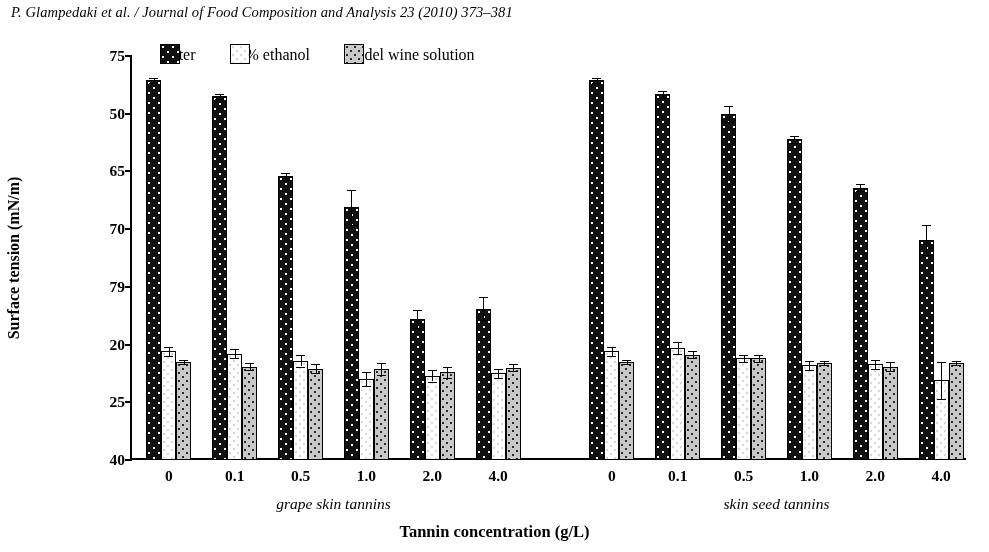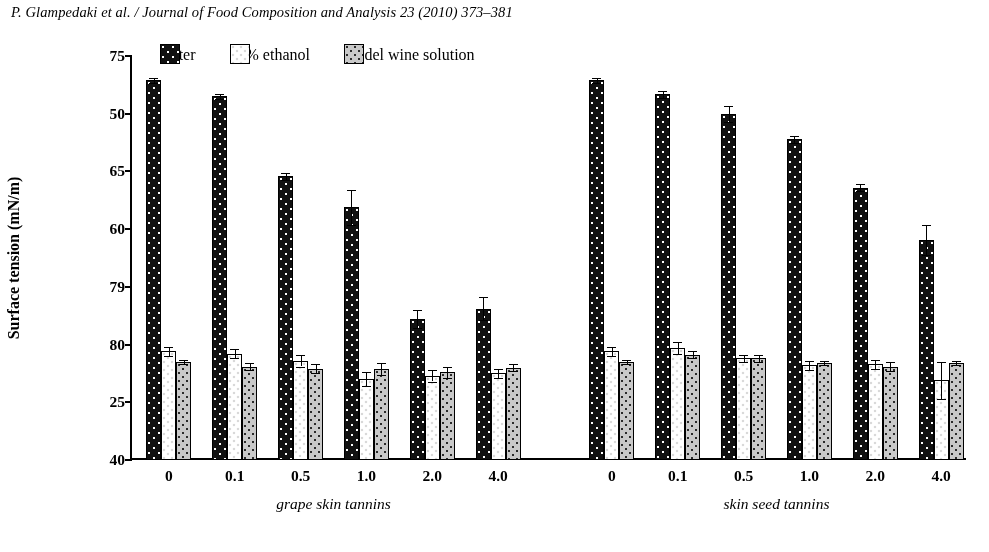--- a/index.html
+++ b/index.html
@@ -188,25 +188,25 @@
 
   <div id="y-axis-title">Surface tension (mN/m)</div>
 
   <div id="plot-area">
 
   <div class="y-tick-mark" style="top: 404px;"></div>
       <div class="y-tick-label" style="top: 404px;">40</div>
       <div class="y-tick-mark" style="top: 346.286px;"></div>
       <div class="y-tick-label" style="top: 346.286px;">25</div>
       <div class="y-tick-mark" style="top: 288.571px;"></div>
-      <div class="y-tick-label" style="top: 288.571px;">80</div>
+      <div class="y-tick-label" style="top: 288.571px;">20</div>
       <div class="y-tick-mark" style="top: 230.857px;"></div>
       <div class="y-tick-label" style="top: 230.857px;">79</div>
       <div class="y-tick-mark" style="top: 173.143px;"></div>
-      <div class="y-tick-label" style="top: 173.143px;">60</div>
+      <div class="y-tick-label" style="top: 173.143px;">70</div>
       <div class="y-tick-mark" style="top: 115.429px;"></div>
       <div class="y-tick-label" style="top: 115.429px;">65</div>
       <div class="y-tick-mark" style="top: 57.7143px;"></div>
       <div class="y-tick-label" style="top: 57.7143px;">50</div>
       <div class="y-tick-mark" style="top: 0px;"></div>
       <div class="y-tick-label" style="top: 0px;">75</div>
       <div class="bar water" title="water 0: 72.9" style="left: 14.4175px; width: 15px; top: 24.24px; height: 379.76px;"></div>
       <div class="errbar" style="left: 21.9175px; top: 21.9314px; height: 4.61714px;"></div>
       <div class="errcap" style="left: 17.4175px; top: 21.9314px; width: 9px;"></div>
       <div class="errcap" style="left: 17.4175px; top: 26.5486px; width: 9px;"></div>
@@ -359,13 +359,14 @@
       <div class="errcap" style="left: 804.582px; top: 305.886px; width: 9px;"></div>
       <div class="errcap" style="left: 804.582px; top: 342.823px; width: 9px;"></div>
       <div class="bar wine" title="model wine solution 4.0: 48.4" style="left: 816.582px; width: 15px; top: 307.04px; height: 96.96px;"></div>
       <div class="errbar" style="left: 824.082px; top: 304.731px; height: 4.61714px;"></div>
       <div class="errcap" style="left: 819.582px; top: 304.731px; width: 9px;"></div>
       <div class="errcap" style="left: 819.582px; top: 309.349px; width: 9px;"></div>
       <div class="x-tick-label" style="left: 809.082px;">4.0</div>
       <div class="panel-label" style="left: 644.495px;">skin seed tannins</div>
     </div>
 
+  <div id="x-axis-title">Tannin concentration (g/L)</div>
 </div>
 
 </body></html>

